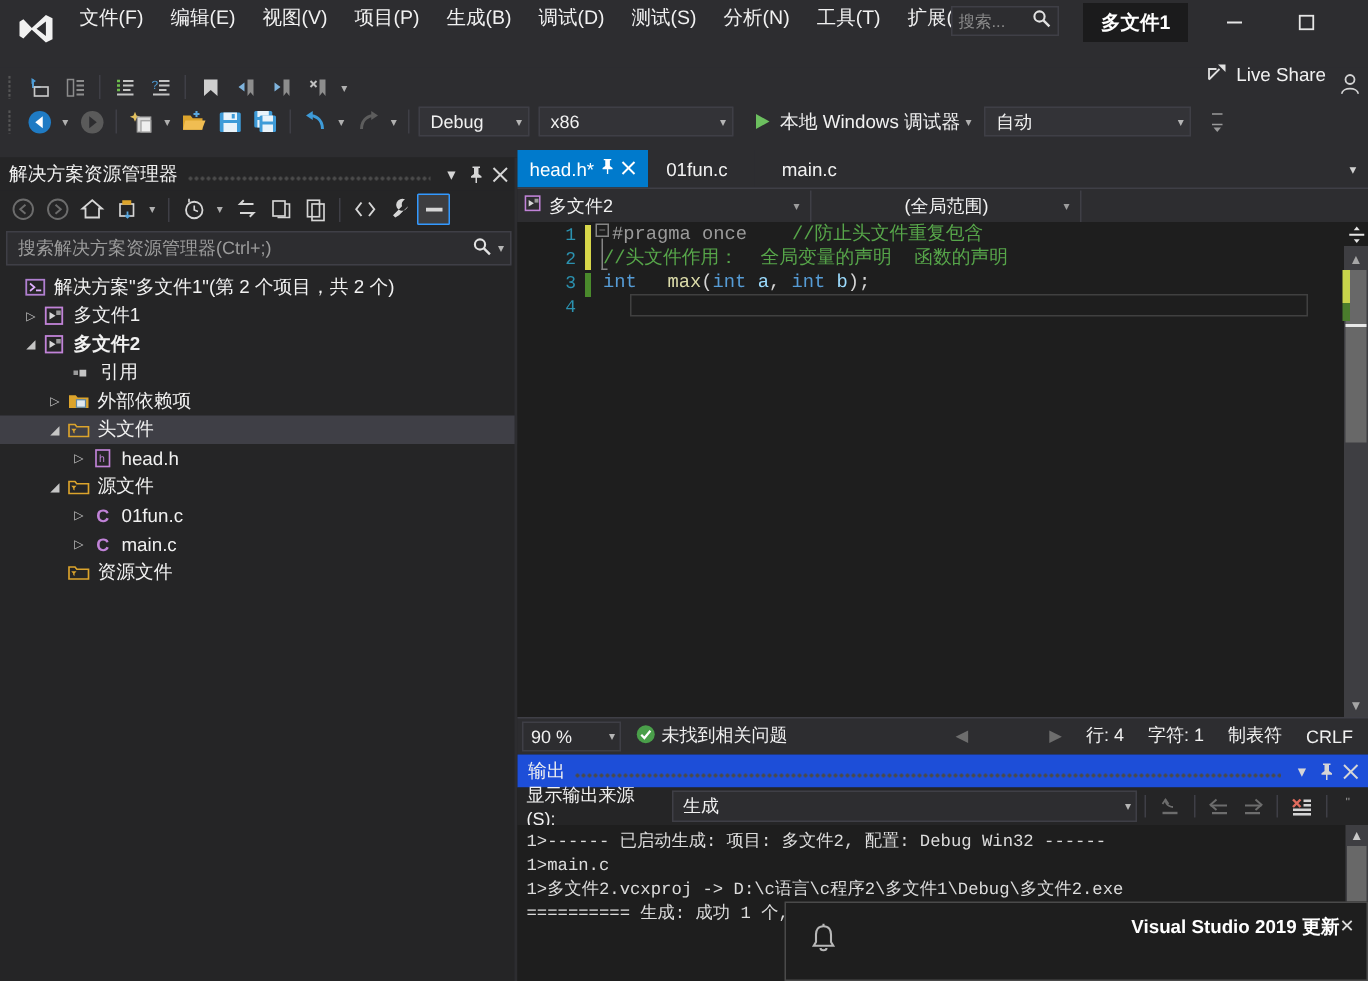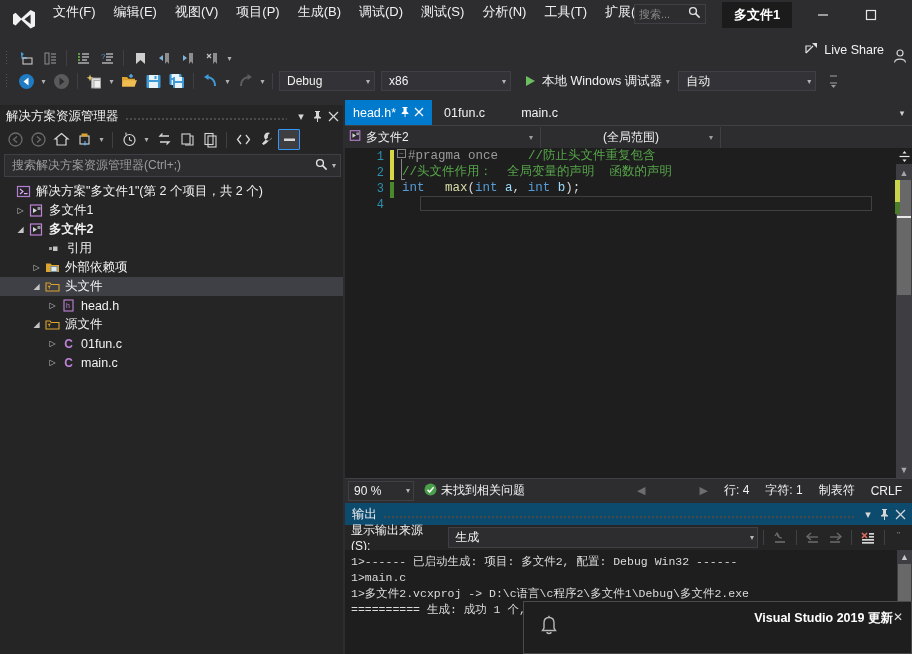--- a/index.html
+++ b/index.html
@@ -177,21 +177,21 @@
   }
   .zoom-combo { width:66px; height:20px; margin-left:3px; border:1px solid #3f3f46; background:#2d2d30;
                 display:flex; align-items:center; padding:0 3px 0 5px; }
   .zoom-combo .cv { margin-left:auto; font-size:8px; color:#b5b5b5; }
   .chk-ok { color:#51b051; font-size:12px; margin:0 4px 0 10px; }
   .nav-arrows { margin-left:auto; display:flex; gap:54px; align-items:center; color:#6d6d6d; font-size:11px; }
   .st-item { margin-left:16px; white-space:nowrap; }
 
   
   .out-panel { position:absolute; left:345px; top:503px; width:567px; height:151px; background:#1e1e1e; }
-  .out-head { height:22px; background:#0c4a6e; display:flex; align-items:center; padding:0 4px 0 7px;
+  .out-head { height:22px; background:#1d4ed8; display:flex; align-items:center; padding:0 4px 0 7px;
               color:#f1f1f1; font-size:12.5px; }
   .out-dots { flex:1; height:12px; margin:0 6px; position:relative; top:3px;
     background-image: radial-gradient(#4a4a4a 40%, transparent 41%);
     background-size: 4px 4px; background-position: 0 4px; background-repeat: repeat-x; }
   .out-hb { width:16px; height:18px; display:flex; align-items:center; justify-content:center; color:#d6d6d6; font-size:11px; }
   .out-toolbar { height:25px; background:#252526; display:flex; align-items:center; padding-left:6px; font-size:12px; }
   .out-src-combo { width:310px; height:21px; margin-left:6px; border:1px solid #3f3f46; background:#2d2d30;
                    display:flex; align-items:center; padding:0 3px 0 6px; }
   .out-src-combo .cv { margin-left:auto; font-size:8px; color:#b5b5b5; }
   .out-tbi { width:22px; height:21px; display:flex; align-items:center; justify-content:center; }
@@ -403,21 +403,21 @@
     <div class="tb-caret">▾</div>
     <div class="tbi">
       <svg width="19" height="19" viewBox="0 0 19 19">
         <path d="M5 14 C5 7 10 5 14 5" fill="none" stroke="#5d5d5d" stroke-width="2"></path>
         <path d="M11.5 2 L16 5 L11.5 8 Z" fill="#5d5d5d"></path>
       </svg>
     </div>
     <div class="tb-caret">▾</div>
     <div class="tb-sep"></div>
 
-    <div class="combo" style="width:96px; margin-left:2px;">
+    <div class="combo" style="width:74px; margin-left:2px;">
       <span class="lbl">Debug</span>
       <span class="cv">▾</span>
     </div>
     <div class="combo" style="width:130px; margin-left:6px;">
       <span class="lbl">x86</span>
       <span class="cv">▾</span>
     </div>
     <div class="tbi" style="margin-left:8px;">
       <svg width="14" height="14" viewBox="0 0 14 14">
           <path d="M3 2 L12 7 L3 12 Z" fill="#6cbf5f"></path>
@@ -652,20 +652,29 @@
         <span class="ticon" style="color:#c183d8; font-weight:bold; font-size:12px;">C</span>
         <span class="tlabel">01fun.c</span>
       </div>
 
       <div class="trow" style="padding-left:46px;">
         <span class="tarrow">▷</span>
         <span class="ticon" style="color:#c183d8; font-weight:bold; font-size:12px;">C</span>
         <span class="tlabel">main.c</span>
       </div>
 
+      <div class="trow" style="padding-left:43px;">
+        <span class="ticon">
+          <svg width="15" height="15" viewBox="0 0 15 15">
+              <path d="M1 4 L5 4 L6.2 5.5 L14 5.5 L14 12 L1 12 Z" fill="none" stroke="#dca42c" stroke-width="1.1"></path>
+              <path d="M2.5 6.8 L6 6.8 L4.7 8.3 L4.7 10 L3.8 9.4 L3.8 8.3 Z" fill="#dca42c"></path>
+            </svg>
+        </span>
+        <span class="tlabel">资源文件</span>
+      </div>
     </div>
   </div>
 
   <div class="splitter-v"></div>
 
   <div class="tabstrip">
     <div class="etab active">
       <span>head.h*</span>
       <span class="pin">
         <svg width="10" height="12" viewBox="0 0 10 12">

